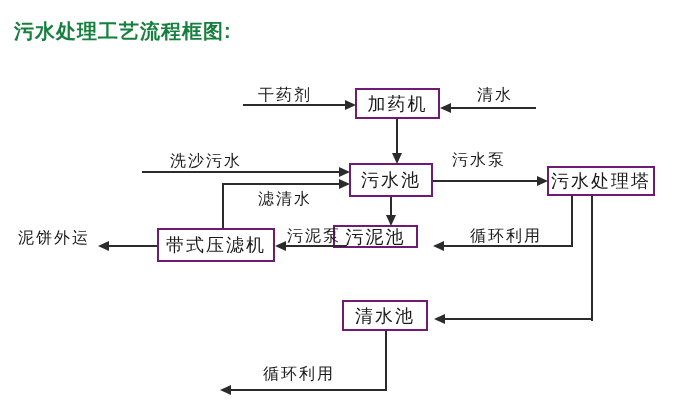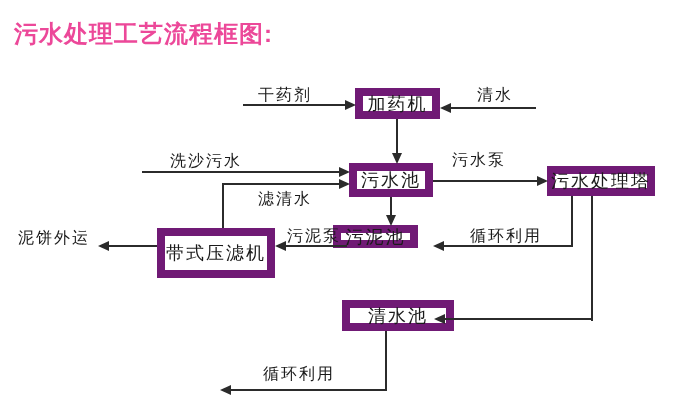--- a/index.html
+++ b/index.html
@@ -6,26 +6,26 @@
   #stage{
     position:relative;
     width:700px;height:420px;
     background:#ffffff;
     font-family:"Liberation Sans","DejaVu Sans",sans-serif;
     color:#1a1a1a;
     overflow:hidden;
   }
   .title{
     position:absolute;left:14px;top:18px;
-    font-size:24px;font-weight:bold;letter-spacing:1px;
-    color:#ec4899;white-space:nowrap;
+    font-size:20px;font-weight:bold;letter-spacing:1px;
+    color:#15803d;white-space:nowrap;
   }
   .box{
     position:absolute;
-    border:8px solid #701a75;
+    border:2px solid #701a75;
     background:#ffffff;
     display:flex;align-items:center;justify-content:center;
     font-size:18px;letter-spacing:2px;
     white-space:nowrap;
     box-sizing:border-box;
   }
   .lbl{
     position:absolute;
     font-size:16px;letter-spacing:2px;
     white-space:nowrap;
@@ -41,22 +41,22 @@
 <body>
 
 <div id="stage">
 
   <div class="title">污水处理工艺流程框图:</div>
 
   <div class="box" style="left:355px;top:88px;width:85px;height:31px">加药机</div>
   <div class="box" style="left:349px;top:163px;width:84px;height:34px">污水池</div>
   <div class="box" style="left:547px;top:166px;width:108px;height:30px">污水处理塔</div>
   <div class="box" style="left:333px;top:225px;width:85px;height:23px">污泥池</div>
-  <div class="box" style="left:157px;top:228px;width:118px;height:50px">带式压滤机</div>
-  <div class="box" style="left:342px;top:300px;width:112px;height:31px">清水池</div>
+  <div class="box" style="left:157px;top:228px;width:118px;height:34px">带式压滤机</div>
+  <div class="box" style="left:342px;top:300px;width:86px;height:31px">清水池</div>
 
   <div class="lbl" style="left:258px;top:85px">干药剂</div>
   <div class="lbl" style="left:477px;top:85px">清水</div>
   <div class="lbl" style="left:258px;top:189px">滤清水</div>
   <div class="lbl" style="left:170px;top:151px">洗沙污水</div>
   <div class="lbl" style="left:452px;top:150px">污水泵</div>
   <div class="lbl" style="left:287px;top:226px">污泥泵</div>
   <div class="lbl" style="left:470px;top:226px">循环利用</div>
   <div class="lbl" style="left:18px;top:228px">泥饼外运</div>
   <div class="lbl" style="left:263px;top:364px">循环利用</div>

